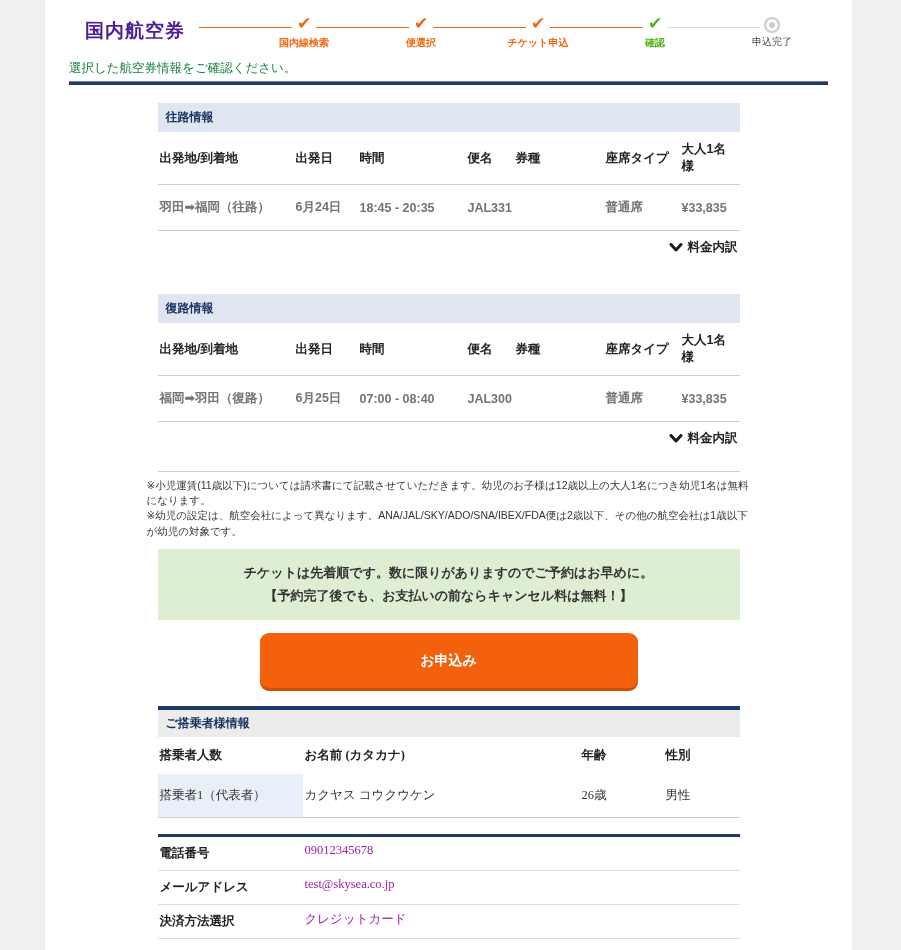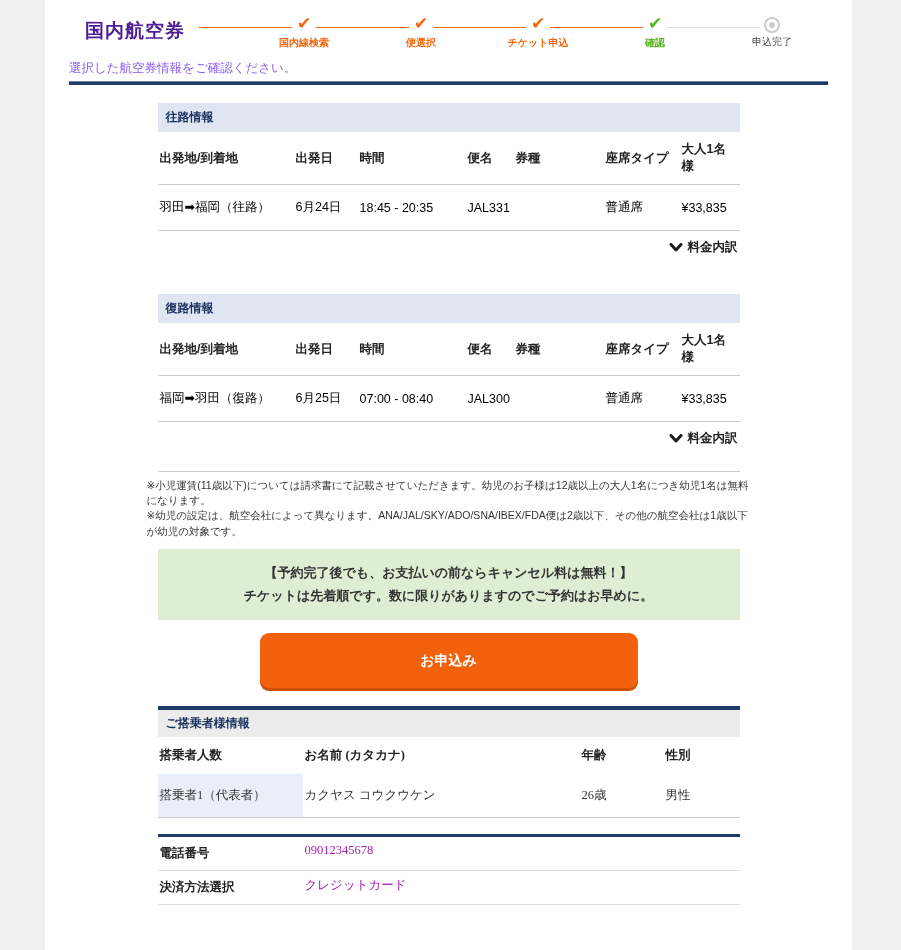--- a/index.html
+++ b/index.html
@@ -23,28 +23,28 @@
   .step .lbl { font-size:10px; margin-top:2px; white-space:nowrap; font-weight:bold; }
   .step.orange .chk { color:#f4660e; }
   .step.orange .lbl { color:#f4660e; }
   .step.green .chk { color:#56b41c; }
   .step.green .lbl { color:#56b41c; }
   .step.pending .lbl { color:#444; font-weight:normal; }
   .chk { font-size:17px; font-weight:bold; line-height:20px; height:20px; }
   .circ { width:16px; height:16px; margin-top:3px; border:2px solid #ccc; border-radius:50%;
           display:flex; align-items:center; justify-content:center; }
   .circ .dot { width:6px; height:6px; border-radius:50%; background:#ccc; }
-  .subtitle { font-size:12.5px; color:#8b5cf6; margin:10px 0 4px 0; }
+  .subtitle { font-size:12.5px; color:#15803d; margin:10px 0 4px 0; }
   .navy-rule { height:2px; border-top:1px solid #6d7f9d; border-bottom:3px solid #1e3a6b; }
   
   .content { width:582px; margin:0 auto; }
   .sec-blue-head { background:#dfe5f1; color:#1a3260; font-weight:bold; font-size:12px; padding:6px 8px; }
   table.itin { width:582px; table-layout:fixed; border-collapse:collapse; font-size:12.5px; }
   table.itin th { text-align:left; font-weight:bold; padding:9px 2px; border-bottom:1px solid #ccc; color:#222; }
-  table.itin td { padding:14px 2px; border-bottom:1px solid #ccc; color:#000000; }
+  table.itin td { padding:14px 2px; border-bottom:1px solid #ccc; color:#737373;font-weight:bold; }
   .fare-row { text-align:right; padding:8px 2px; font-size:12.5px; font-weight:bold; color:#222; }
   .fare-link { cursor:pointer; display:inline-flex; align-items:center; gap:5px; }
   .gap30 { height:30px; } .gap18 { height:18px; }
   .thin-rule { border:none; border-top:1px solid #ccc; margin:16px auto 0; width:582px; }
   
   .notes { width:604px; margin:6px auto 0; font-size:10.5px; line-height:1.45; color:#333; }
   
   .promo { width:582px; margin:10px auto 0; background:#ddeed3; padding:13px 10px; text-align:center;
            font-size:13px; font-weight:bold; color:#333; line-height:1.75; }
   .apply-btn { display:block; width:378px; height:55px; margin:13px auto 0; background:#f4610c;
@@ -199,22 +199,22 @@
   </div>
 
   <hr class="thin-rule">
 
   <div class="notes">
     <div>※小児運賃(11歳以下)については請求書にて記載させていただきます。幼児のお子様は12歳以上の大人1名につき幼児1名は無料になります。</div>
     <div>※幼児の設定は、航空会社によって異なります。ANA/JAL/SKY/ADO/SNA/IBEX/FDA便は2歳以下、その他の航空会社は1歳以下が幼児の対象です。</div>
   </div>
 
   <div class="promo">
+    <div>チケットは先着順です。数に限りがありますのでご予約はお早めに。</div>
     <div>【予約完了後でも、お支払いの前ならキャンセル料は無料！】</div>
-    <div>チケットは先着順です。数に限りがありますのでご予約はお早めに。</div>
   </div>
 
   <button class="apply-btn">お申込み</button>
 
   <div class="nsection">
     <div class="cap"></div>
     <div class="sec-gray-head">ご搭乗者様情報</div>
     <table class="pax">
       <colgroup>
           <col style="width:145px">
@@ -241,19 +241,23 @@
     </table>
   </div>
 
   <div class="nsection" style="margin-top:14px;">
     <div class="cap"></div>
     <div class="contact-row">
       <div class="lab">電話番号</div>
       <div class="val">09012345678</div>
     </div>
     <div class="contact-row">
+      <div class="lab">メールアドレス</div>
+      <div class="val">test@skysea.co.jp</div>
+    </div>
+    <div class="contact-row">
       <div class="lab">決済方法選択</div>
       <div class="val">クレジットカード</div>
     </div>
 
   </div>
 
 </div>
 
 </body></html>

